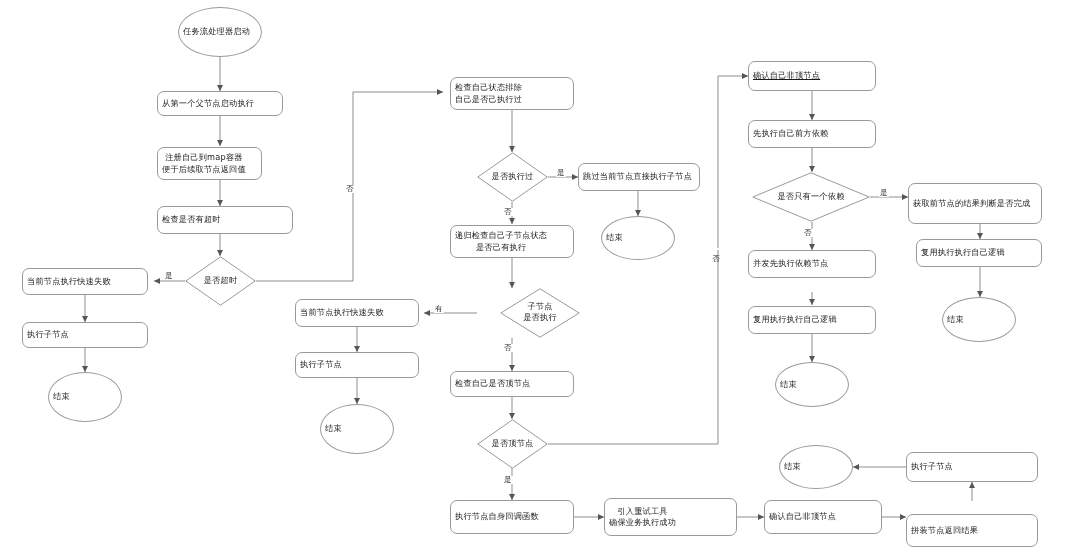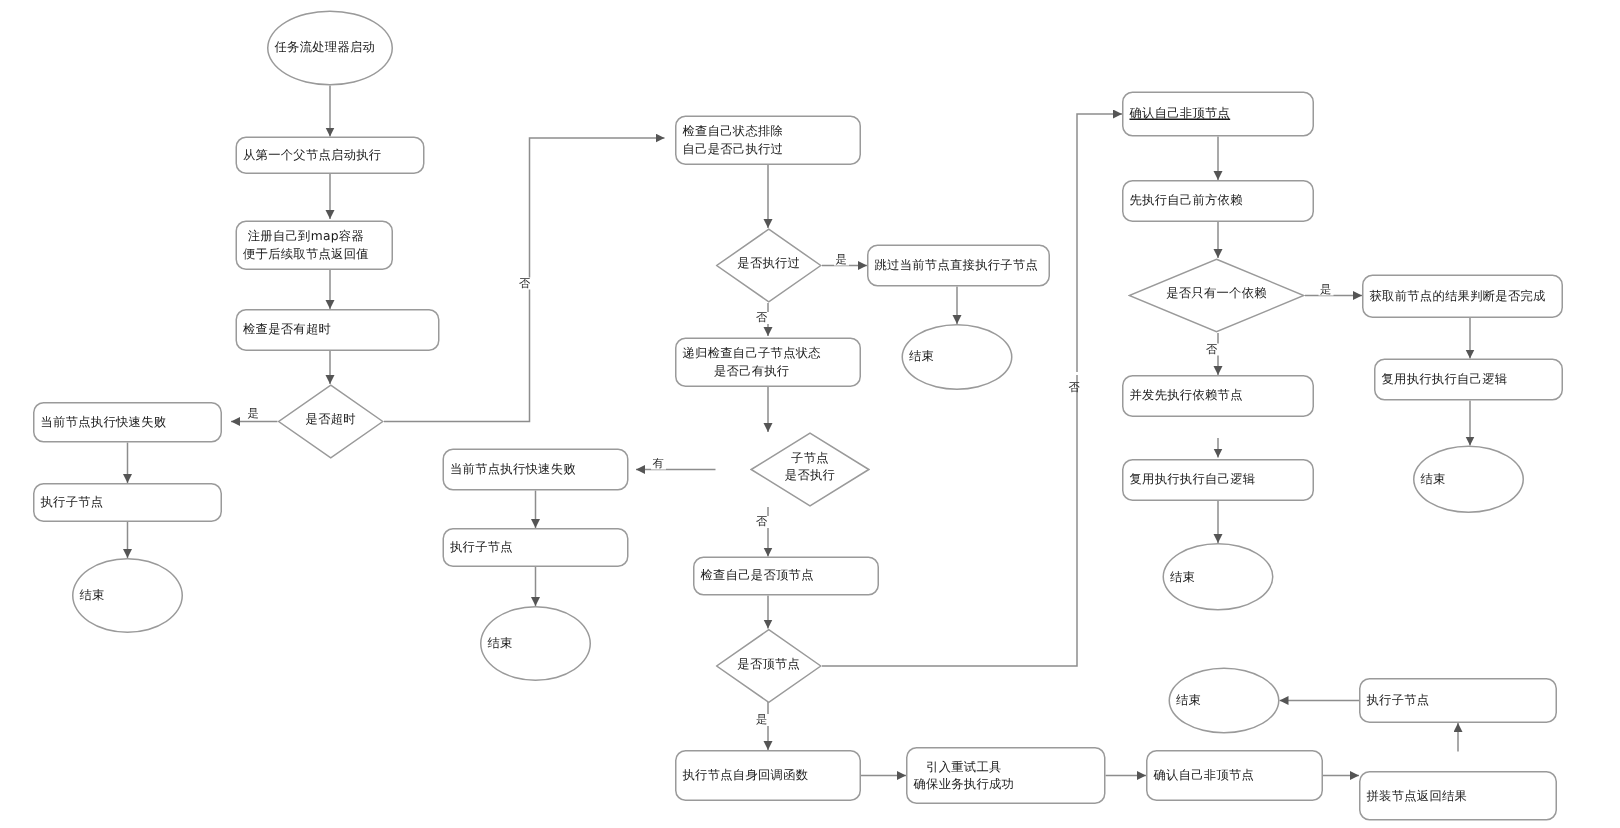--- a/index.html
+++ b/index.html
@@ -249,21 +249,21 @@
   </div>
 
   <div class="node proc" style="left:295px;top:352px;width:124px;height:26px;">
     <span>执行子节点</span>
   </div>
 
   <div class="node term" style="left:320px;top:404px;width:74px;height:50px;">
     <span>结束</span>
   </div>
 
-  <div class="node proc" style="left:450px;top:371px;width:124px;height:26px;margin-left:12px;">
+  <div class="node proc" style="left:450px;top:371px;width:124px;height:26px;">
     <span>检查自己是否顶节点</span>
   </div>
 
   <div class="decision-wrap" style="left:477px;top:419px;width:71px;height:50px;">
     <svg class="decision-shape" viewBox="0 0 71 50">
       <polygon points="35.5,0.8 70.2,25 35.5,49.2 0.8,25" fill="#ffffff" stroke="#9a9a9a" stroke-width="1"></polygon>
     </svg>
     <span class="decision-label">是否顶节点</span>
   </div>
 
@@ -306,21 +306,21 @@
   <div class="decision-wrap" style="left:752px;top:172px;width:118px;height:50px;">
     <svg class="decision-shape" viewBox="0 0 118 50">
       <polygon points="59,0.8 117.2,25 59,49.2 0.8,25" fill="#ffffff" stroke="#9a9a9a" stroke-width="1"></polygon>
     </svg>
     <span class="decision-label">是否只有一个依赖</span>
   </div>
 
   <div class="edge-label" style="left:879px;top:189px;">是</div>
   <div class="edge-label" style="left:803px;top:229px;">否</div>
 
-  <div class="node proc" style="left:908px;top:183px;width:134px;height:29px;">
+  <div class="node proc" style="left:908px;top:183px;width:134px;height:41px;font-family:Liberation Mono, monospace;">
     <span>获取前节点的结果判断是否完成</span>
   </div>
 
   <div class="node proc" style="left:916px;top:239px;width:126px;height:28px;">
     <span>复用执行执行自己逻辑</span>
   </div>
 
   <div class="node term" style="left:942px;top:297px;width:74px;height:45px;">
     <span>结束</span>
   </div>

